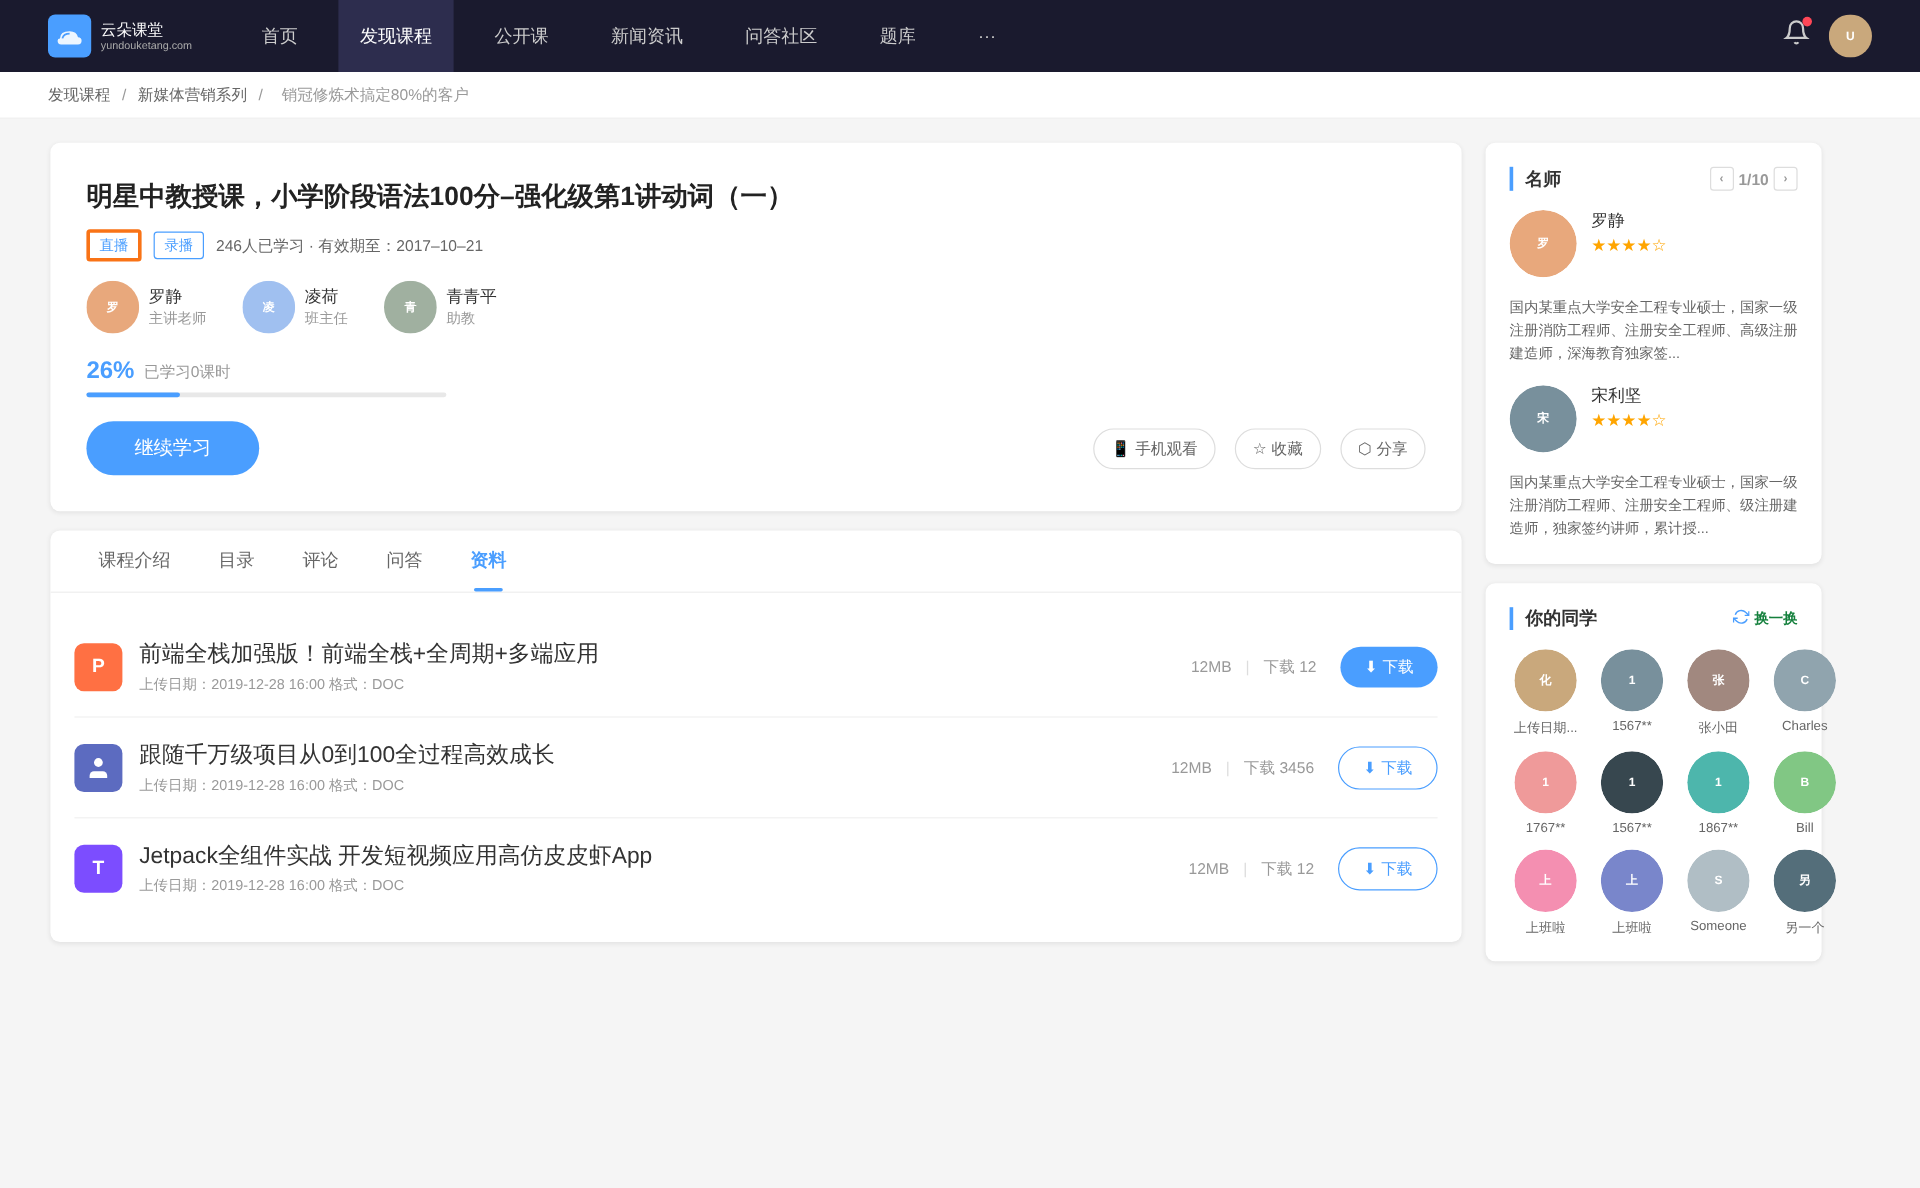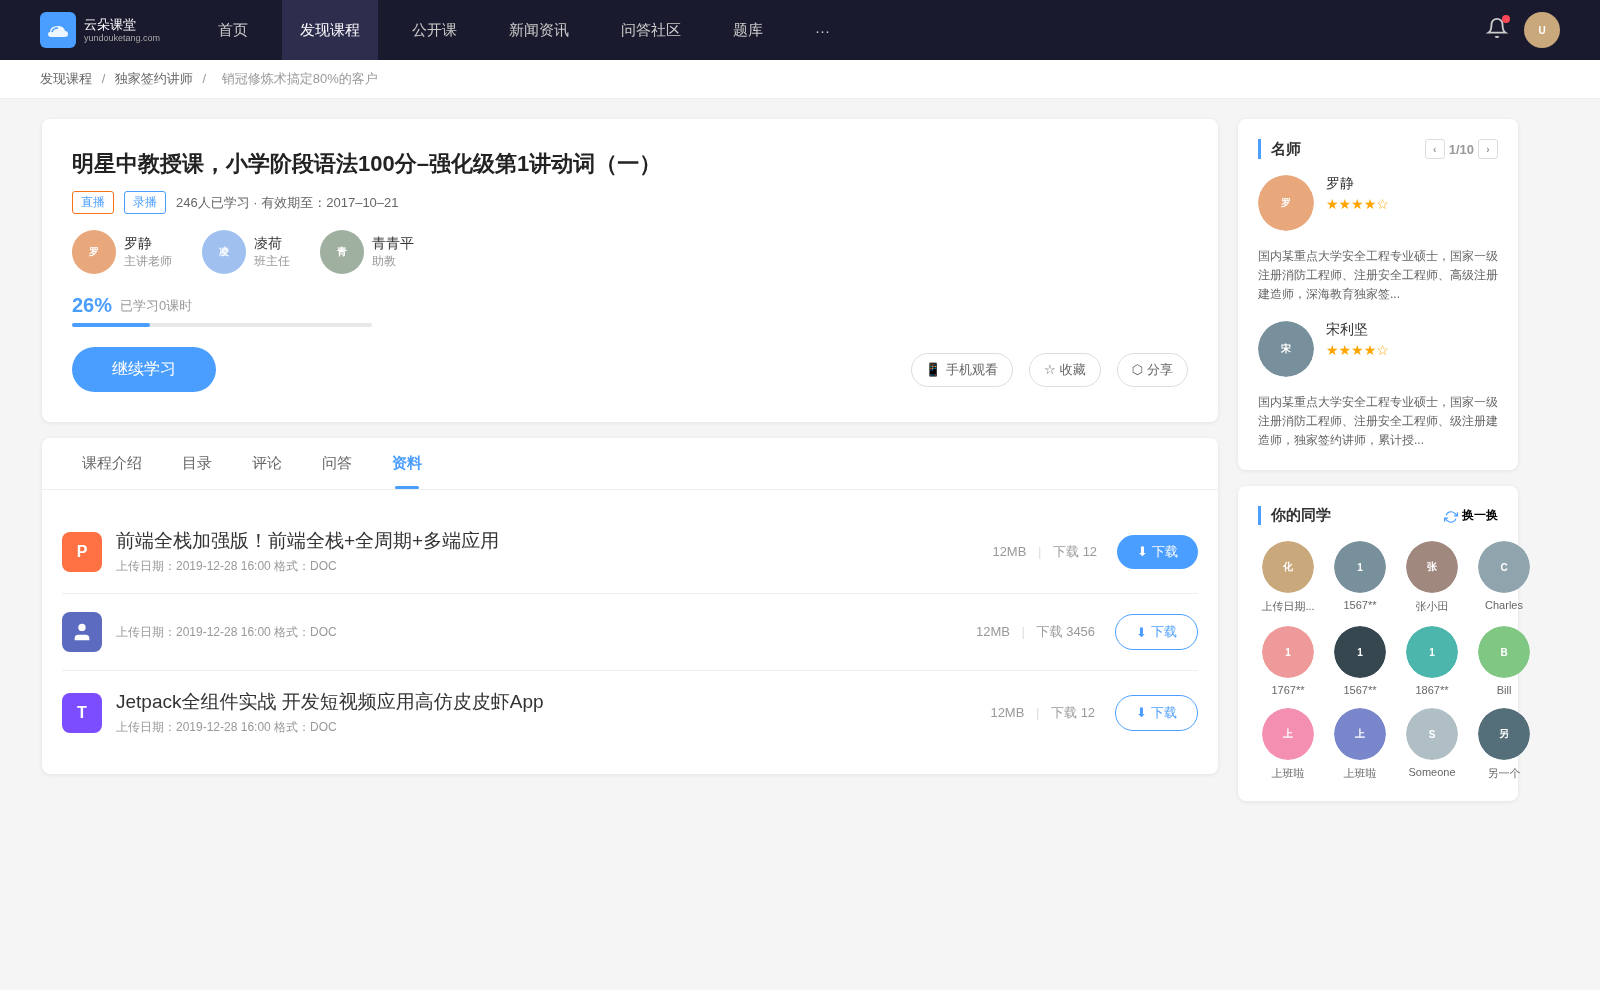--- a/index.html
+++ b/index.html
@@ -27,21 +27,21 @@
     
     .main-container { display: flex; gap: 20px; padding: 20px 42px; max-width: 1560px; }
     .left-panel { flex: 1; }
     .right-panel { width: 280px; flex-shrink: 0; }
 
     
     .course-header-card { background: white; border-radius: 8px; padding: 30px; margin-bottom: 16px; box-shadow: 0 1px 4px rgba(0,0,0,0.08); }
     .course-title { font-size: 22px; font-weight: 600; color: #222; margin-bottom: 12px; }
     .course-meta { display: flex; align-items: center; gap: 10px; margin-bottom: 16px; }
     .badge { padding: 2px 8px; border-radius: 3px; font-size: 12px; font-weight: 500; }
-    .badge-live { border: 1px solid #f97316; color: #4a9eff; }
+    .badge-live { border: 3px solid #f97316; color: #4a9eff; }
     .badge-record { border: 1px solid #4a9eff; color: #4a9eff; }
     .course-stats { color: #666; font-size: 13px; }
     .teachers { display: flex; gap: 30px; margin-bottom: 20px; }
     .teacher-item { display: flex; align-items: center; gap: 8px; }
     .teacher-avatar { width: 44px; height: 44px; border-radius: 50%; overflow: hidden; }
     .teacher-name { font-size: 14px; font-weight: 500; color: #333; }
     .teacher-role { font-size: 12px; color: #999; }
 
     
     .avatar-placeholder { width: 100%; height: 100%; display: flex; align-items: center; justify-content: center; font-size: 10px; color: white; font-weight: bold; }
@@ -83,21 +83,21 @@
     .right-card { background: white; border-radius: 8px; padding: 20px; box-shadow: 0 1px 4px rgba(0,0,0,0.08); margin-bottom: 16px; }
     .right-card-title { font-size: 15px; font-weight: 600; color: #333; border-left: 3px solid #4a9eff; padding-left: 10px; margin-bottom: 16px; display: flex; align-items: center; justify-content: space-between; }
     .pagination-mini { display: flex; align-items: center; gap: 4px; font-size: 13px; color: #999; }
     .pg-btn { width: 20px; height: 20px; border: 1px solid #ddd; border-radius: 3px; cursor: pointer; display: flex; align-items: center; justify-content: center; font-size: 10px; color: #999; }
 
     
     .teacher-profile { display: flex; gap: 12px; margin-bottom: 16px; }
     .teacher-profile-avatar { width: 56px; height: 56px; border-radius: 50%; overflow: hidden; flex-shrink: 0; }
     .stars { color: #ffa500; font-size: 14px; margin: 3px 0; }
     .teacher-profile-desc { font-size: 12px; color: #666; line-height: 1.6; }
-    .refresh-btn { color: #000000; font-size: 12px; cursor: pointer; display: flex; align-items: flex-end; gap: 4px; }
+    .refresh-btn { color: #15803d; font-size: 12px; cursor: pointer; display: flex; align-items: flex-start; gap: 4px; }
     .classmates-grid { display: grid; grid-template-columns: repeat(4, 1fr); gap: 12px; }
     .classmate-item { display: flex; flex-direction: column; align-items: center; gap: 6px; }
     .classmate-avatar { width: 52px; height: 52px; border-radius: 50%; overflow: hidden; }
     .classmate-name { font-size: 11px; color: #666; text-align: center; white-space: nowrap; overflow: hidden; text-overflow: ellipsis; width: 60px; }
 
     .sep { color: #ddd; margin: 0 8px; }
     .dl-count { color: #999; }
   </style>
 </head>
 <body>
@@ -134,21 +134,21 @@
     </div>
     <div class="avatar-nav">
       <div class="avatar-placeholder" style="background:#c9a87c;">U</div>
     </div>
   </div>
 </nav>
 
 <div class="breadcrumb">
   <a href="#">发现课程</a>
   <span> / </span>
-  <a href="#">独家签约讲师</a>
+  <a href="#">新媒体营销系列</a>
   <span> / </span>
   <span>销冠修炼术搞定80%的客户</span>
 </div>
 
 <div class="main-container">
 
   <div class="left-panel">
 
     <div class="course-header-card">
       <div class="course-title">明星中教授课，小学阶段语法100分–强化级第1讲动词（一）</div>
@@ -244,20 +244,21 @@
         </div>
 
         <div class="resource-item">
           <div class="resource-icon" style="background:#5c6bc0">
             <svg width="22" height="22" viewBox="0 0 24 24" fill="white">
                 <path d="M20 21v-2a4 4 0 0 0-4-4H8a4 4 0 0 0-4 4v2"></path>
                 <circle cx="12" cy="7" r="4"></circle>
               </svg>
           </div>
           <div class="resource-info">
+            <div class="resource-name">跟随千万级项目从0到100全过程高效成长</div>
             <div class="resource-meta">上传日期：2019-12-28  16:00    格式：DOC</div>
           </div>
           <div class="resource-stats">
             <span>12MB</span>
             <span class="sep">|</span>
             <span class="dl-count">下载 3456</span>
           </div>
           <button class="btn-download">
             <span>⬇</span>
             <span>下载</span>

